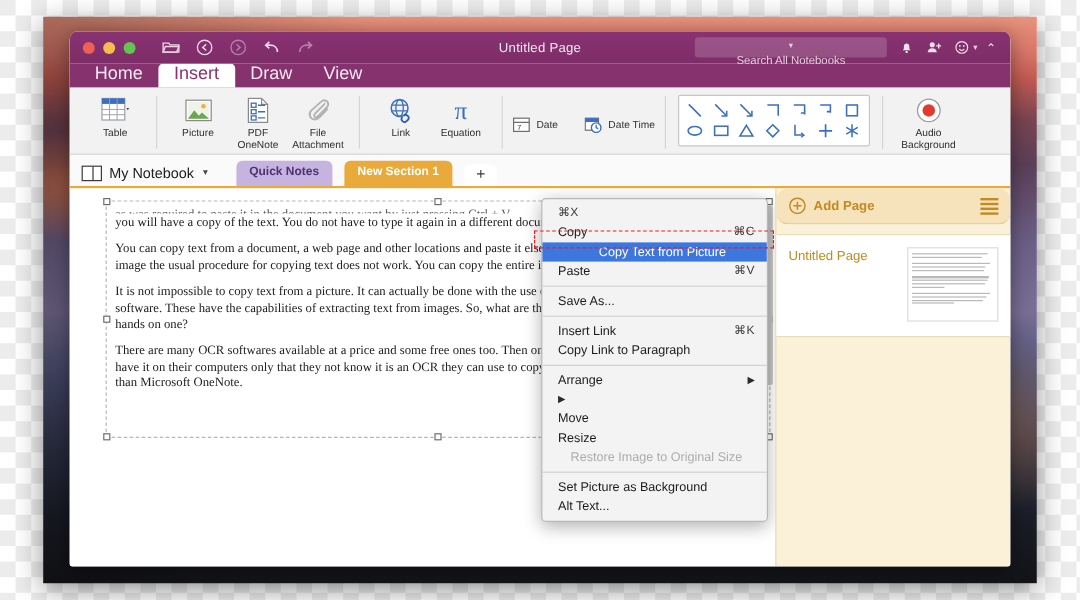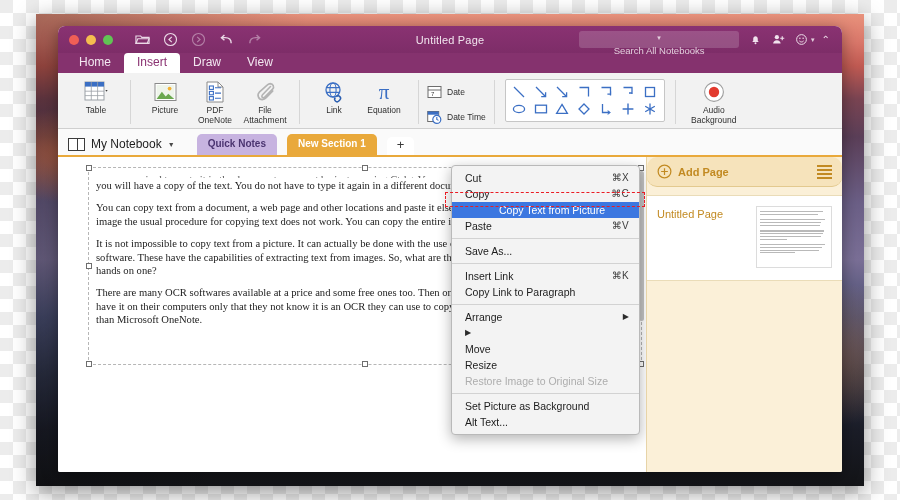--- a/index.html
+++ b/index.html
@@ -70,41 +70,41 @@
     width: 160px; height: 17px; border-radius: 3px;
     background: rgba(255,255,255,.17);
     display: flex; align-items: center; gap: 3px; padding: 0 5px; flex-direction: column;
   }
   .searchbox .sph { font-size: 9.5px; color: #e3cfdd; white-space: nowrap; }
   .mini-ico { width: 13px; height: 13px; display:block; }
 
   
   .tabs { height: 20px; background: #85326e; display: flex; align-items: flex-end; padding-left: 8px; }
   .tab {
-    font-size: 12px; color: #f3e8f1; padding: 2px 13px 4px;
+    font-size: 15px; color: #f3e8f1; padding: 2px 13px 4px;
     border-radius: 4px 4px 0 0; line-height: 14px;
   }
   .tab.active { background: #fff; color: #8a3272; }
 
   
   .ribbon {
     height: 56px; background: #f2f2f2;
     border-bottom: 1px solid #cfcfcf;
     display: flex; align-items: stretch; padding: 3px 6px 0;
   }
   .rgroup { display: flex; align-items: flex-start; padding: 0 7px; }
   .rsep { width: 1px; background: #d6d6d6; margin: 4px 2px; }
   .ritem {
     width: 50px; display: flex; flex-direction: column; align-items: center;
     gap: 2px; padding-top: 3px;
   }
   .ritem .glyph { height: 25px; display: flex; align-items: center; justify-content: center; }
   .ritem .lbl { font-size: 8.5px; color: #2f2f2f; text-align: center; line-height: 9.5px; }
 
-  .date-group { display: flex; flex-direction: column; justify-content: center; gap: 11px; padding: 4px 6px 0; }
+  .date-group { display: flex; justify-content: center; gap: 22px; padding: 4px 6px 0; }
   .date-row { display: flex; align-items: center; gap: 5px; }
   .date-row .lbl { font-size: 8.5px; color: #2f2f2f; }
 
   .shapes-box {
     width: 160px; background: #fff; border: 1px solid #c6c6c6; border-radius: 2px;
     margin: 3px 8px 6px; display: flex; flex-direction: column;
     justify-content: space-around; padding: 3px 6px;
   }
   .shape-row { display: flex; justify-content: space-between; align-items: center; height: 17px; }
 
@@ -160,21 +160,21 @@
     background: #f3f3f3; border: 1px solid #b9b9b9; border-radius: 4px;
     box-shadow: 0 4px 14px rgba(0,0,0,.30);
     padding: 4px 0; font-size: 10.5px; color: #1c1c1c; z-index: 40;
   }
   .mi { display: flex; align-items: center; padding: 2px 10px 2px 13px; line-height: 14px; height: 16px; }
   .mi .mlab { flex: 1; white-space: nowrap; }
   .mi .mkey { color: #3c3c3c; font-size: 10px; letter-spacing: .3px; }
   .mi .marrow { font-size: 8px; color: #2b2b2b; }
   .mi.sel { background: #3c77e0; color: #fff; padding-left: 47px; }
   .mi.sel .mkey { color: #fff; }
-  .mi.dis { color: #adadad; }
+  .mi.dis { color: #adadad; text-align: center; }
   .msep { height: 1px; background: #d2d2d2; margin: 4px 0; }
 
   .redbox {
     position: absolute; left: 387px; top: 35px; width: 200px; height: 15px;
     border: 1.6px dashed #ea1c24; z-index: 50; pointer-events: none;
   }
 
   
   .pages { width: 196px; background: #fbf0d8; border-left: 1px solid #e7d4a8; }
   .pg-head {
@@ -482,21 +482,20 @@
         <p>You can copy text from a document, a web page and other locations and paste it elsewhere but when you are dealing with an image the usual procedure for copying text does not work. You can copy the entire image but not a chunk of text from it.</p>
         <p>It is not impossible to copy text from a picture. It can actually be done with the use of Optical Character Recognition (OCR) software. These have the capabilities of extracting text from images. So, what are these softwares and how can you get your hands on one?</p>
         <p>There are many OCR softwares available at a price and some free ones too. Then one that is very common and many people have it on their computers only that they not know it is an OCR they can use to copy text from pictures. This is none other than Microsoft OneNote.</p>
       </div>
 
       <div class="vscroll"></div>
 
       <div class="ctxmenu">
 
         <div class="mi">
-          <span class="mlab">Cut</span>
           <span class="mkey">⌘X</span>
         </div>
         <div class="mi">
           <span class="mlab">Copy</span>
           <span class="mkey">⌘C</span>
         </div>
         <div class="mi sel">
           <span class="mlab">Copy Text from Picture</span>
           <span class="mkey"></span>
         </div>

